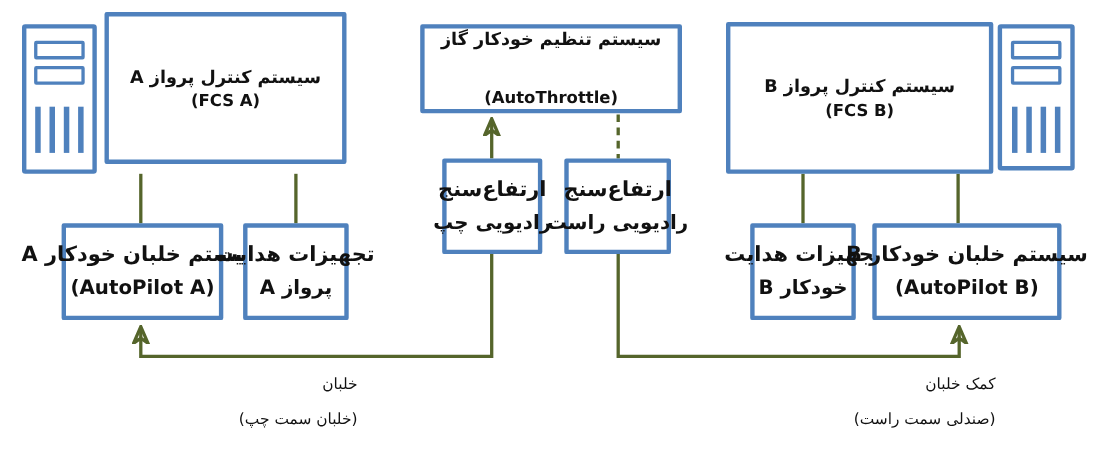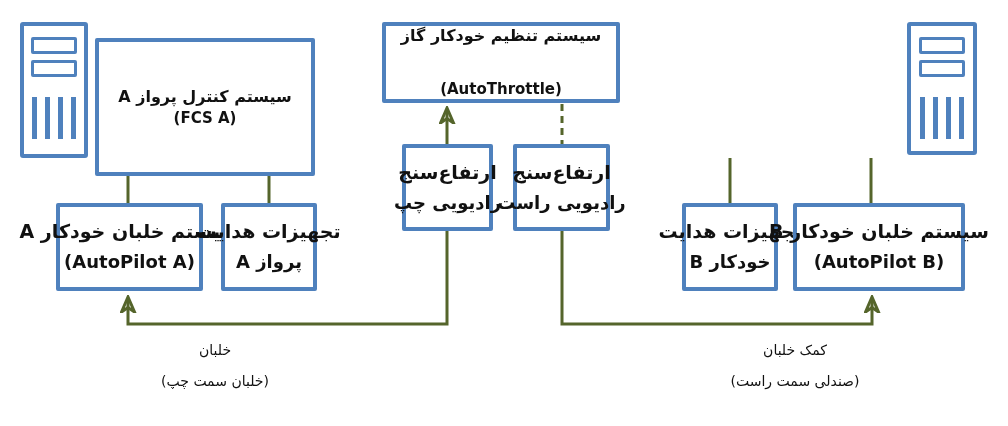--- a/index.html
+++ b/index.html
@@ -73,21 +73,21 @@
   #connectors path{
     fill:none;
     stroke:#55652b;
     stroke-width:3;
   }
   #connectors path.dashed{stroke-dasharray:7 5;}
   
   .caption{
     position:absolute;
     width:220px;
-    text-align:center;
+    text-align:right;
     font-size:14px;
     font-weight:normal;
     z-index:2;
   }
   .caption .l1{display:block;line-height:20px;}
   .caption .l2{display:block;line-height:20px;margin-top:11px;}
 </style>
 </head>
 <body>
 
@@ -124,30 +124,34 @@
     <div class="slot s1"></div>
     <div class="slot s2"></div>
     <div class="vents">
       <div class="vent"></div>
         <div class="vent"></div>
         <div class="vent"></div>
         <div class="vent"></div>
     </div>
   </div>
 
-  <div class="dbox big" style="left:95px;top:38px;width:220px;height:138px;">
+  <div class="dbox big" style="left:95px;top:11px;width:220px;height:138px;">
     <span class="l1" dir="rtl">سیستم کنترل پرواز A</span>
     <span class="l2" dir="ltr">(FCS A)</span>
   </div>
 
   <div class="dbox big" style="left:382px;top:22px;width:238px;height:81px;gap:32px;">
     <span class="l1" dir="rtl">سیستم تنظیم خودکار گاز</span>
     <span class="l2" dir="ltr">(AutoThrottle)</span>
   </div>
 
+  <div class="dbox big" style="left:660px;top:20px;width:243px;height:138px;">
+    <span class="l1" dir="rtl">سیستم کنترل پرواز B</span>
+    <span class="l2" dir="ltr">(FCS B)</span>
+  </div>
 
   <div class="dbox mid" style="left:402px;top:144px;width:91px;height:87px;">
     <span class="l1" dir="rtl">ارتفاع‌سنج</span>
     <span class="l2" dir="rtl">رادیویی چپ</span>
   </div>
 
   <div class="dbox mid" style="left:513px;top:144px;width:97px;height:87px;">
     <span class="l1" dir="rtl">ارتفاع‌سنج</span>
     <span class="l2" dir="rtl">رادیویی راست</span>
   </div>

